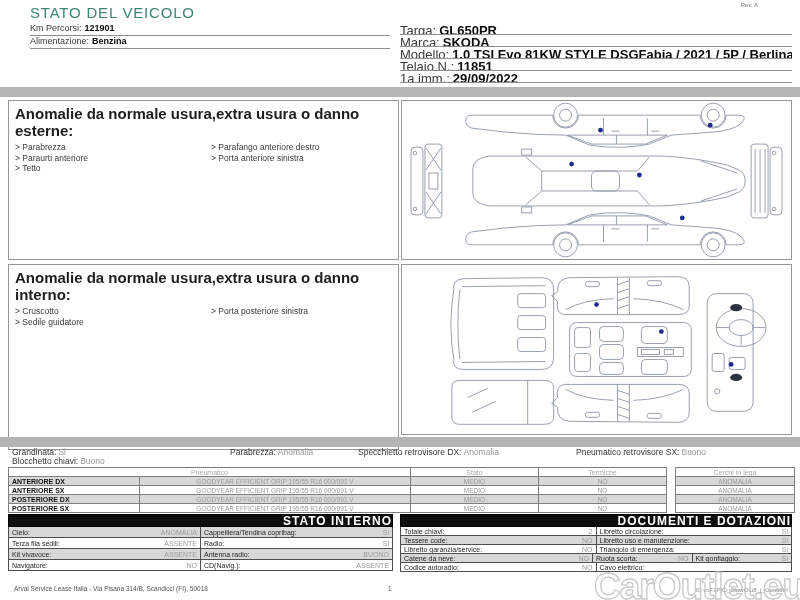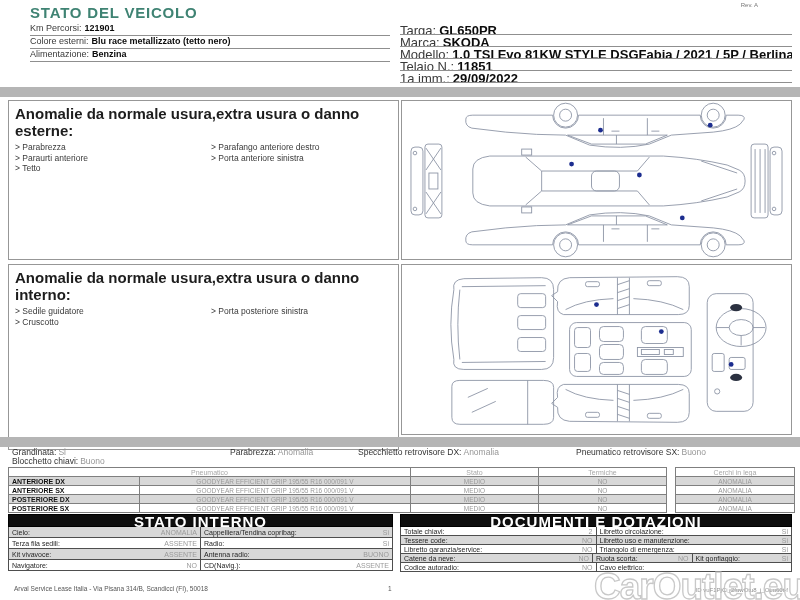--- a/index.html
+++ b/index.html
@@ -1,21 +1,21 @@
 <!DOCTYPE html>
 <html><head>
 <meta charset="utf-8">
 <style>
   *{margin:0;padding:0;box-sizing:border-box}
   html,body{width:800px;height:600px}
   body{font-family:"Liberation Sans",sans-serif;background:#fff;position:relative;overflow:hidden;-webkit-font-smoothing:antialiased}
   .abs{position:absolute}
 
   
-  .doc-title{left:30px;top:4px;font-size:15px;font-weight:bold;color:#3f8373;letter-spacing:.8px}
+  .doc-title{left:30px;top:4px;font-size:15px;font-weight:normal;color:#3f8373;letter-spacing:.8px}
   .rev{right:42px;top:2px;font-size:6px;color:#777}
   .info-left{left:30px;top:23px;width:360px}
   .info-right{left:400px;top:23px;width:392px}
   .irow{height:13px;border-bottom:1px solid #8f8f8f;font-size:9px;color:#3a3a3a;white-space:nowrap;overflow:hidden}
   .info-right .irow{height:12px;font-size:13px}
   .irow .val{font-weight:bold;color:#0c0c0c;margin-left:3px}
 
   
   .band{left:0;width:800px;height:10px;background:#b5b5b5}
 
@@ -40,21 +40,21 @@
   .tc{display:flex;align-items:center;justify-content:center;height:9px;border-right:1px solid #7f7f7f;border-bottom:1px solid #7f7f7f;overflow:hidden;white-space:nowrap}
   .tc.hd{height:10px;color:#a9a9a9;font-size:7px;border-top:1px solid #7f7f7f;background:#fff}
   .tc.bl{border-left:1px solid #7f7f7f}
   .tc.gap{border:none;background:#fff}
   .tc.pos{justify-content:flex-start;padding-left:3px;font-weight:bold;font-size:7px;color:#141414}
   .tc.g{background:#d8d8d8}
   .tc.sp2{grid-column:1/3}
 
   
   .btable{font-size:7px}
-  .tbl-title{background:#0e0e0e;color:#fff;font-weight:bold;font-size:15px;text-align:center;height:13px;line-height:13px;letter-spacing:1px;border:1px solid #000}
+  .tbl-title{background:#0e0e0e;color:#fff;font-weight:bold;font-size:12px;text-align:right;height:13px;line-height:13px;letter-spacing:1px;border:1px solid #000}
   .trow{display:flex}
   #stato-interno .trow{height:11px}
   #documenti .trow{height:9px}
   .tcell{flex:2;display:flex;align-items:center;padding:0 3px;border-right:1px solid #4e4e4e;border-bottom:1px solid #4e4e4e;overflow:hidden;white-space:nowrap}
   .trow .tcell:first-child{border-left:1px solid #4e4e4e}
   .tcell.half{flex:1}
   .tcell .lbl{color:#1f1f1f}
   .tcell .val{margin-left:auto;color:#9a9a9a;padding-left:3px}
   .trow.g .tcell{background:#d8d8d8}
 
@@ -64,21 +64,20 @@
   .watermark{right:-4px;bottom:-8px;font-size:37px;font-weight:bold;letter-spacing:-1px;color:rgba(255,255,255,.12);-webkit-text-stroke:1.3px rgba(186,186,186,.8);z-index:9}
 </style>
 </head>
 <body>
 
 <div class="abs doc-title">STATO DEL VEICOLO</div>
 <div class="abs rev">Rev. A</div>
 
 <div class="abs info-left">
   <div class="irow"><span class="lbl">Km Percorsi:</span><span class="val">121901</span></div>
-  <div class="irow"><span class="lbl">Colore esterni:</span><span class="val">Blu race metallizzato (tetto nero)</span></div>
   <div class="irow"><span class="lbl">Alimentazione:</span><span class="val">Benzina</span></div>
 </div>
 
 <div class="abs info-right">
   <div class="irow"><span class="lbl">Targa:</span><span class="val">GL650PR</span></div>
   <div class="irow"><span class="lbl">Marca:</span><span class="val">SKODA</span></div>
   <div class="irow"><span class="lbl">Modello:</span><span class="val">1.0 TSI Evo 81KW STYLE DSGFabia / 2021 / 5P / Berlina</span></div>
   <div class="irow"><span class="lbl">Telaio N.:</span><span class="val">11851</span></div>
   <div class="irow"><span class="lbl">1a imm.:</span><span class="val">29/09/2022</span></div>
 </div>
@@ -140,22 +139,22 @@
     <circle class="dot" cx="170" cy="63" r="2.4"></circle>
     <circle class="dot" cx="238" cy="74" r="2.4"></circle>
     <circle class="dot" cx="281" cy="117" r="2.4"></circle>
   </svg>
 </div>
 
 <div class="abs panel" style="left:8px;top:264px;width:391px;height:186px">
   <div class="panel-title">Anomalie da normale usura,extra usura o danno interno:</div>
   <div class="cols">
     <div class="col1">
+      <div>&gt; Cruscotto</div>
       <div>&gt; Sedile guidatore</div>
-      <div>&gt; Cruscotto</div>
     </div>
     <div class="col2">
       <div>&gt; Porta posteriore sinistra</div>
     </div>
   </div>
 </div>
 
 <div class="abs panel" style="left:401px;top:264px;width:391px;height:171px">
   <svg viewBox="0 0 390 168" width="389" height="169">
     <g class="ln">

